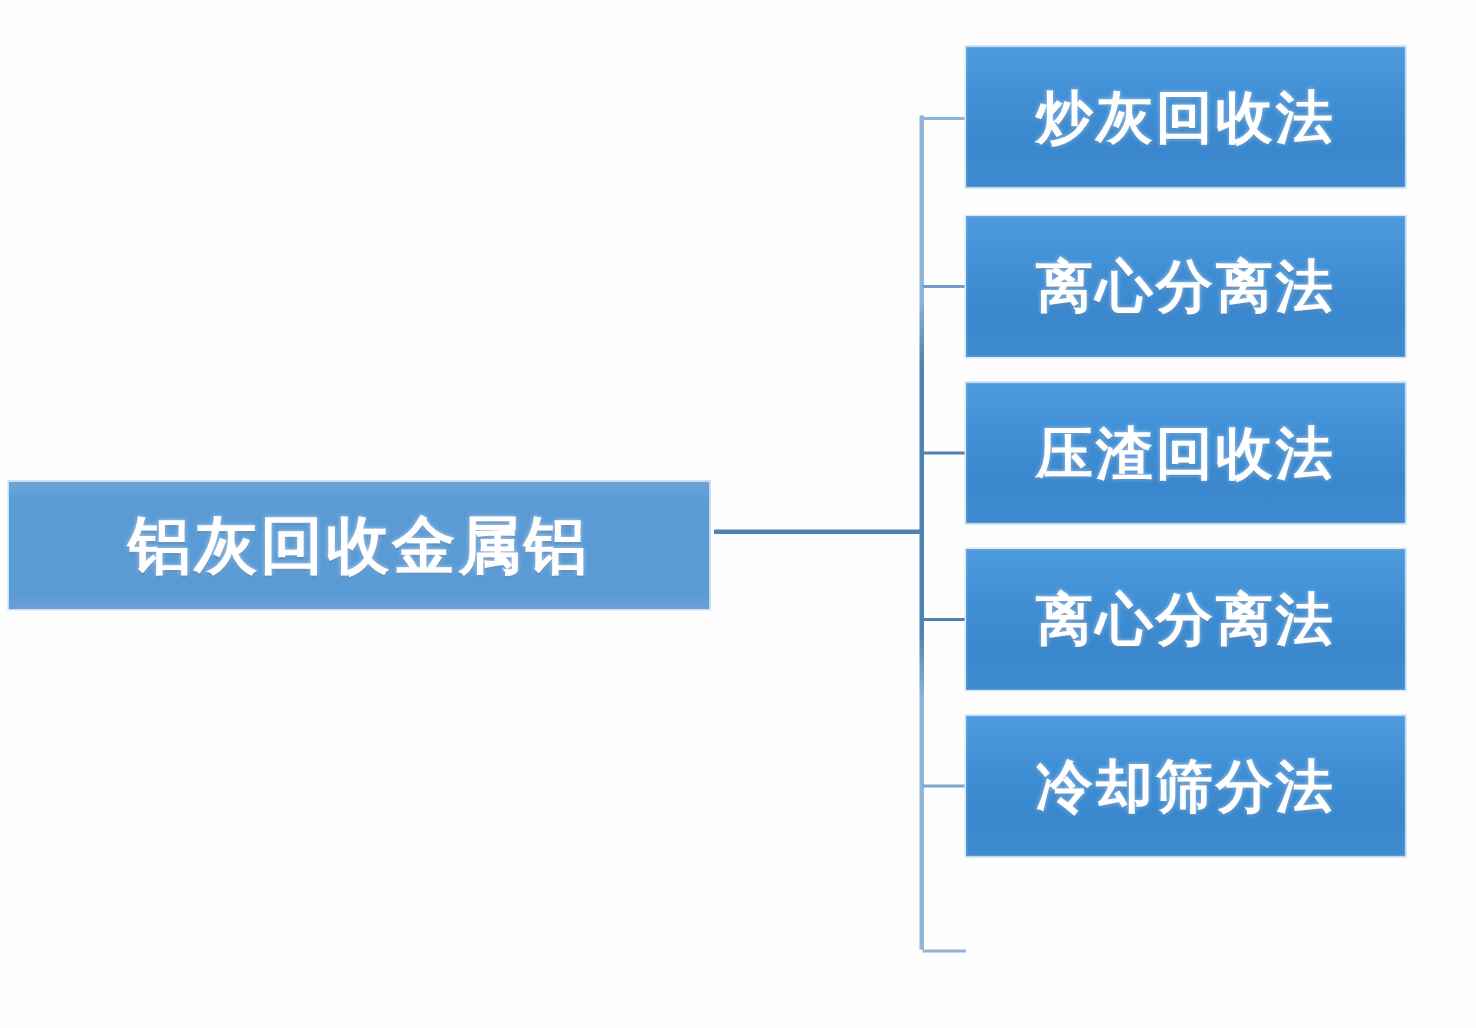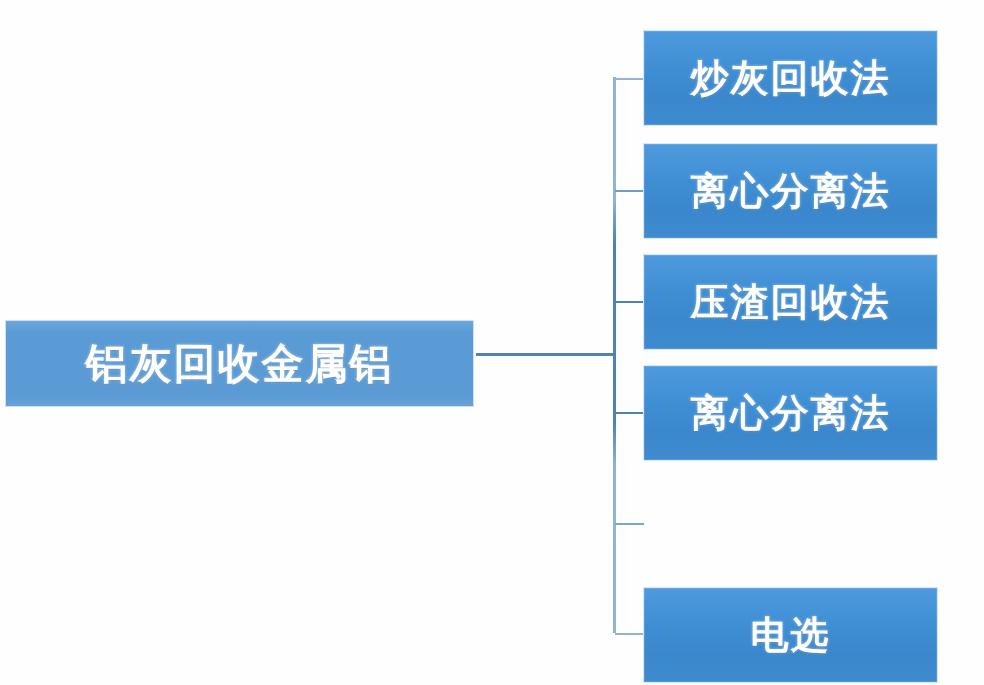--- a/index.html
+++ b/index.html
@@ -145,18 +145,18 @@
   </div>
 
   <div class="node child row-2">
     <span class="label">压渣回收法</span>
   </div>
 
   <div class="node child row-3">
     <span class="label">离心分离法</span>
   </div>
 
+  <div class="node child row-4">
+    <span class="label">冷却筛分法</span>
+  </div>
 
-  <div class="node child row-5">
-    <span class="label">电选</span>
-  </div>
 
 </div>
 
 </body></html>

